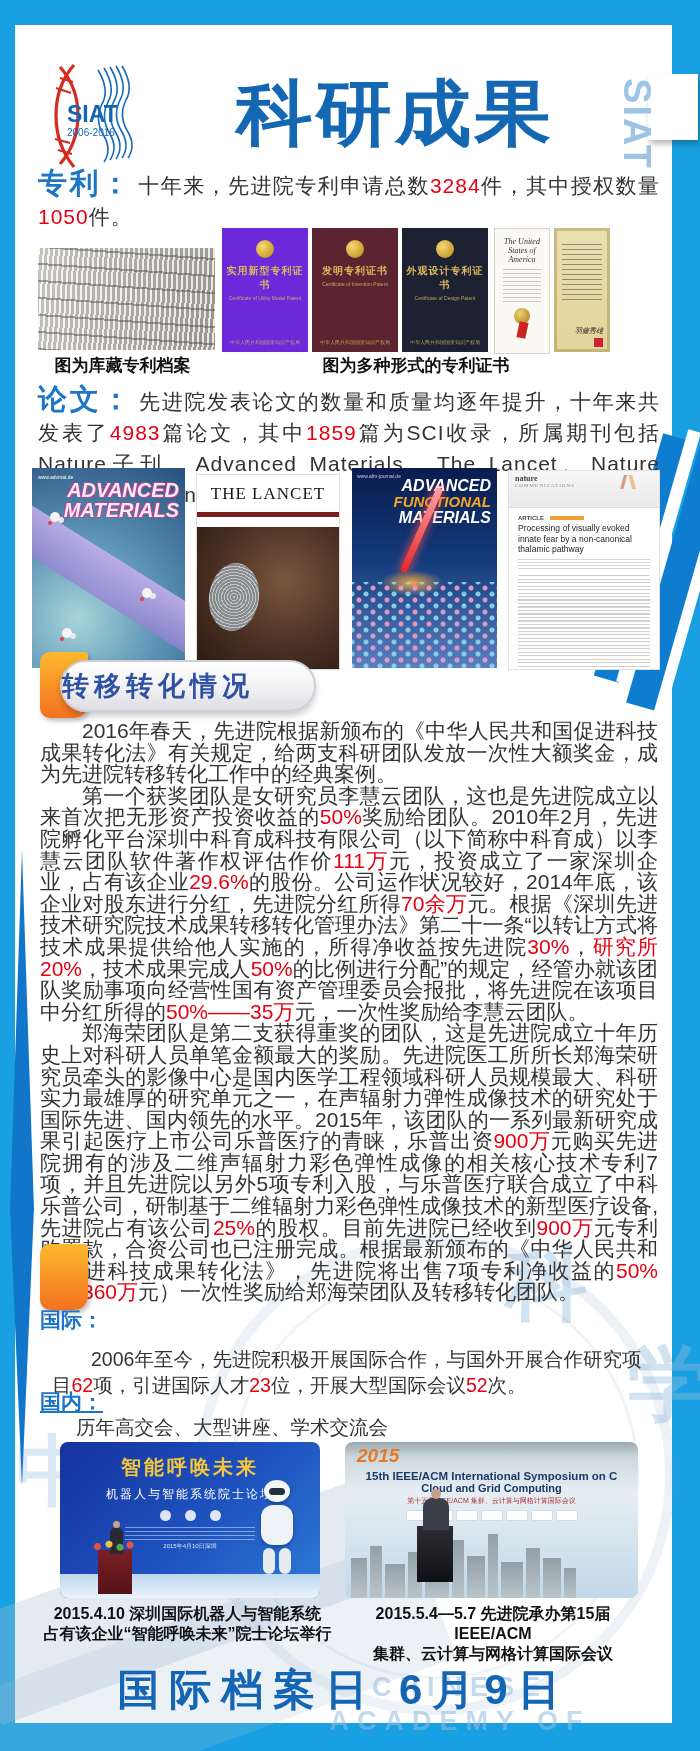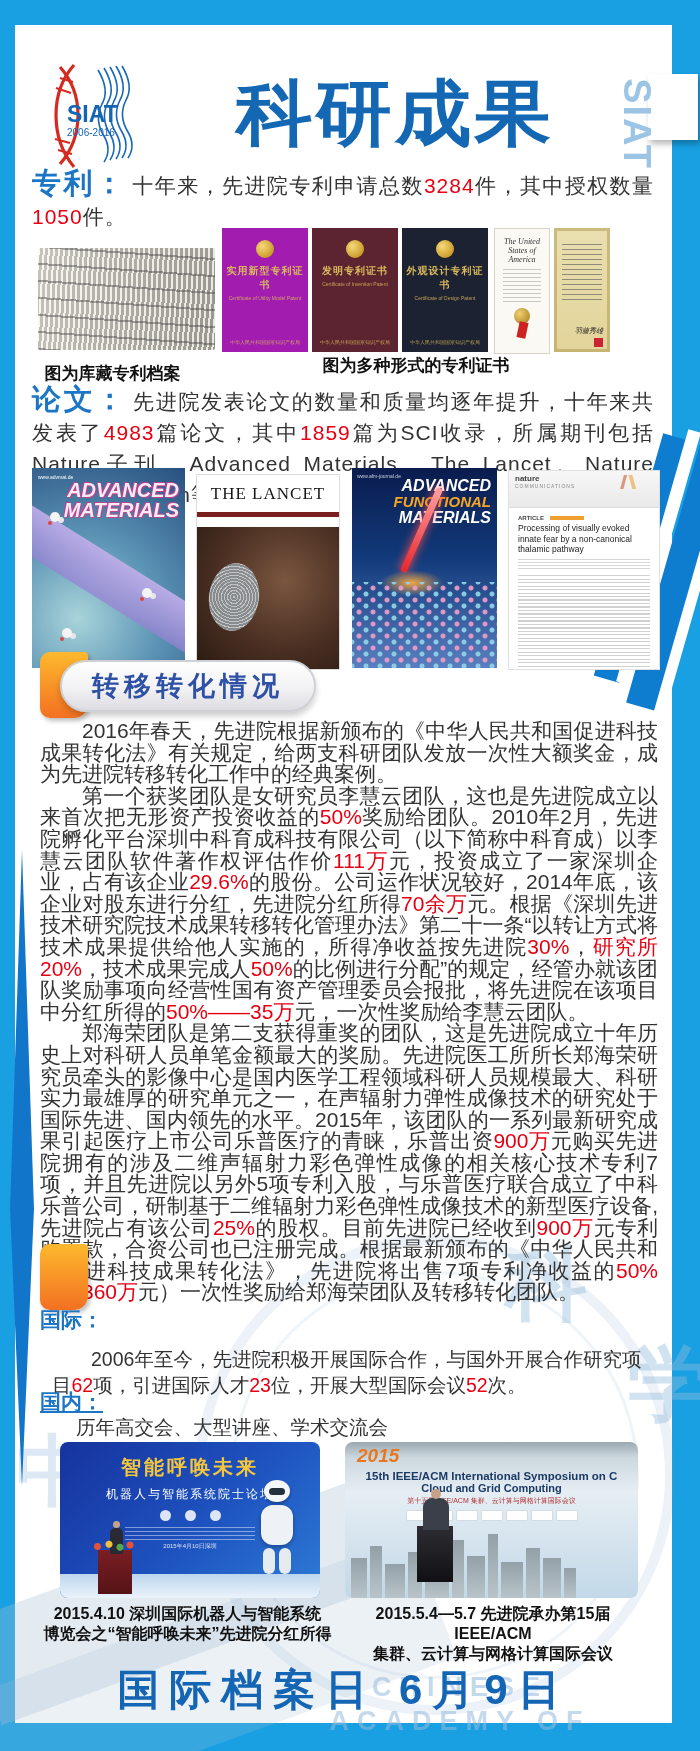--- a/index.html
+++ b/index.html
@@ -26,21 +26,21 @@
   .logo{position:absolute;left:40px;top:62px;z-index:2;}
   .main-title{position:absolute;left:236px;top:66px;font-size:72px;font-weight:bold;color:#1467B3;
               letter-spacing:3px;z-index:2;transform:scaleX(1.06);transform-origin:left;}
   .siat-side{position:absolute;left:618px;top:72px;width:36px;height:104px;z-index:2;}
   .siat-side span{position:absolute;left:50%;top:50%;transform:translate(-50%,-50%) rotate(90deg);
                   font-size:38px;font-weight:bold;color:#9CC4E4;letter-spacing:2px;}
   .siat-tab{position:absolute;left:648px;top:74px;width:50px;height:66px;background:#fff;
             box-shadow:2px 4px 6px rgba(0,0,0,.28);z-index:1;}
 
   
-  .lead{position:absolute;left:32px;width:622px;font-size:21px;line-height:31px;color:#333;
+  .lead{position:absolute;left:38px;width:622px;font-size:21px;line-height:31px;color:#333;
         letter-spacing:1px;z-index:2;text-align:justify;}
   .sec-label{font-size:29px;font-weight:bold;color:#1C75C5;margin-right:6px;letter-spacing:2px;}
   .hl{color:#E60012;}
 
   
   .archive-photo{position:absolute;left:38px;top:248px;width:177px;height:102px;border-radius:2px;z-index:2;
     background:
       repeating-linear-gradient(4deg, rgba(70,70,70,.45) 0 2px, transparent 2px 17px),
       repeating-linear-gradient(94deg, rgba(250,248,238,.85) 0 2px, rgba(160,158,148,.55) 2px 5px),
       linear-gradient(100deg,#f2f2f0 0%,#c9c9c5 35%,#8d8d89 100%);}
@@ -90,21 +90,21 @@
   .afm-l2{font-size:15px;color:#F5A623;}
   .afm-site{position:absolute;top:5px;left:5px;font-size:5px;color:#ccd;}
   .beam{position:absolute;left:66px;top:16px;width:7px;height:92px;border-radius:4px;transform:rotate(24deg);
     background:linear-gradient(#ffa0a0,#e8262c);box-shadow:0 0 10px #ff5050;}
   .lattice{position:absolute;bottom:0;height:86px;left:0;right:0;opacity:.95;
     background-image:radial-gradient(circle,#e89cc5 2px,transparent 3px),radial-gradient(circle,#8fd1e8 2px,transparent 3px);
     background-size:14px 12px,14px 12px;background-position:0 0,7px 6px;}
   .glow{position:absolute;left:28px;bottom:72px;width:64px;height:26px;
     background:radial-gradient(ellipse,rgba(255,170,60,.95),transparent 70%);}
   .cover-nc{left:508px;top:470px;width:150px;height:198px;background:#fff;border:1px solid #e0e0e0;}
-  .nc-head{height:30px;background:linear-gradient(#f7f7f7,#e9e9e9);border-bottom:1px solid #ddd;padding:3px 6px;}
+  .nc-head{height:30px;background:linear-gradient(#f7f7f7,#e9e9e9);border-bottom:1px solid #ddd;padding:3px 6px;font-family:Liberation Serif, serif;}
   .nc-brand{font-size:8px;font-weight:bold;color:#444;}
   .nc-brand2{font-size:5px;letter-spacing:1px;color:#888;}
   .nc-ridge{position:absolute;top:4px;right:6px;width:52px;height:14px;
     background:linear-gradient(105deg,transparent 40%,rgba(200,80,40,.55) 42% 46%,transparent 48%),
                linear-gradient(75deg,transparent 55%,rgba(230,160,60,.6) 57% 62%,transparent 64%);}
   .nc-article{font-size:6px;font-weight:bold;color:#444;margin:7px 9px 2px;}
   .nc-badge{display:inline-block;width:34px;height:4px;background:#F0A030;margin-left:6px;vertical-align:middle;}
   .nc-title{font-size:8.5px;color:#222;margin:2px 9px;line-height:1.25;}
   .nc-authors{height:10px;margin:4px 9px;opacity:.6;
     background:repeating-linear-gradient(#bbb 0 1px,transparent 1px 3px);}
@@ -112,21 +112,21 @@
     background:repeating-linear-gradient(#aaa 0 1px,transparent 1px 3.5px);}
 
   
   .banner{position:absolute;left:40px;width:310px;height:80px;z-index:2;}
   .banner-tab{position:absolute;left:0;top:0;width:48px;height:66px;
     background:linear-gradient(180deg,#FDB92E,#F37021);border-radius:10px 4px 14px 10px;
     box-shadow:2px 3px 4px rgba(0,0,0,.25);}
   .banner-pill{position:absolute;left:20px;top:8px;width:252px;height:48px;border-radius:26px;
     background:linear-gradient(180deg,#ffffff 0%,#f2f2f4 55%,#dcdce2 100%);
     border:2px solid #cfcfd6;box-shadow:0 4px 6px rgba(0,0,0,.2);
-    display:flex;align-items:center;justify-content:center;}
+    display:flex;align-items:center;justify-content:flex-start;}
   .banner-text{font-size:27px;font-weight:bold;color:#2E51A5;letter-spacing:5px;}
 
   
   .body-text{position:absolute;left:40px;top:720px;width:618px;font-size:21px;line-height:21.6px;
     color:#333;text-align:justify;z-index:2;}
   .body-text p{margin:0;text-indent:2em;}
   .intl-label{position:absolute;left:40px;font-size:21px;font-weight:bold;color:#1C75C5;z-index:2;}
   .intl-text{position:absolute;left:40px;top:1334px;width:618px;font-size:19.5px;line-height:26px;
     color:#333;z-index:2;}
   .intl-text p{margin:12px;text-indent:2em;}
@@ -224,21 +224,21 @@
   <div class="siat-side">
       <span>SIAT</span>
     </div>
 
   <div class="lead" style="top:168px;">
     <span class="sec-label">专利：</span><span><span>十年来，先进院专利申请总数</span><span class="hl">3284</span><span>件，其中授权数量</span><span class="hl">1050</span><span>件。</span></span>
   </div>
 
   <div class="archive-photo"></div>
 
-  <div class="cert" style="left:222px;width:86px;background:#a21caf;">
+  <div class="cert" style="left:222px;width:86px;background:#6d28d9;">
     <div class="emblem"></div>
     <div class="ctitle">实用新型专利证书</div>
     <div class="csub">Certificate of Utility Model Patent</div>
     <div class="cissuer">中华人民共和国国家知识产权局</div>
   </div>
   <div class="cert" style="left:312px;width:86px;background:#5C2430;">
     <div class="emblem"></div>
     <div class="ctitle">发明专利证书</div>
     <div class="csub">Certificate of Invention Patent</div>
     <div class="cissuer">中华人民共和国国家知识产权局</div>
@@ -254,21 +254,21 @@
     <div class="tiny-lines"></div>
     <div class="medal"></div>
     <div class="ribbon"></div>
   </div>
   <div class="cert cert-jp" style="left:554px;width:56px;">
     <div class="jp-lines"></div>
     <div class="jp-name">羽藤秀雄</div>
     <div class="jp-seal"></div>
   </div>
 
-  <div class="img-cap" style="left:24px;width:177px;margin-top:8px;">图为库藏专利档案</div>
+  <div class="img-cap" style="left:34px;width:177px;">图为库藏专利档案</div>
   <div class="img-cap" style="left:222px;width:388px;">图为多种形式的专利证书</div>
 
   <div class="lead" style="top:384px;">
     <span class="sec-label">论文：</span><span><span>先进院发表论文的数量和质量均逐年提升，十年来共发表了</span><span class="hl">4983</span><span>篇论文，其中</span><span class="hl">1859</span><span>篇为SCI收录，所属期刊包括Nature子刊、Advanced Materials、The Lancet、Nature Communication等著名刊物。</span></span>
   </div>
 
   <div class="cover cover-am">
     <div class="am-band"></div>
     <div class="am-dot" style="left:18px;top:44px;"></div>
     <div class="am-dot" style="left:110px;top:120px;"></div>
@@ -389,21 +389,21 @@
       <i style="width:14px;height:50px;"></i>
         <i style="width:18px;height:40px;"></i>
         <i style="width:12px;height:30px;"></i>
     </div>
     <div class="pr-podium"></div>
     <div class="pr-speaker"></div>
   </div>
 
   <div class="photo-cap" style="left:40px;width:295px;">
     <div>2015.4.10 深圳国际机器人与智能系统</div>
-    <div>博览会之“智能呼唤未来”先进院分红所得</div>
+    <div>占有该企业“智能呼唤未来”院士论坛举行</div>
   </div>
   <div class="photo-cap" style="left:338px;width:310px;">
     <div>2015.5.4—5.7 先进院承办第15届IEEE/ACM</div>
     <div>集群、云计算与网格计算国际会议</div>
   </div>
 
   <div class="bottom-title">国际档案日 6月9日</div>
 </div>
 
 </body></html>

